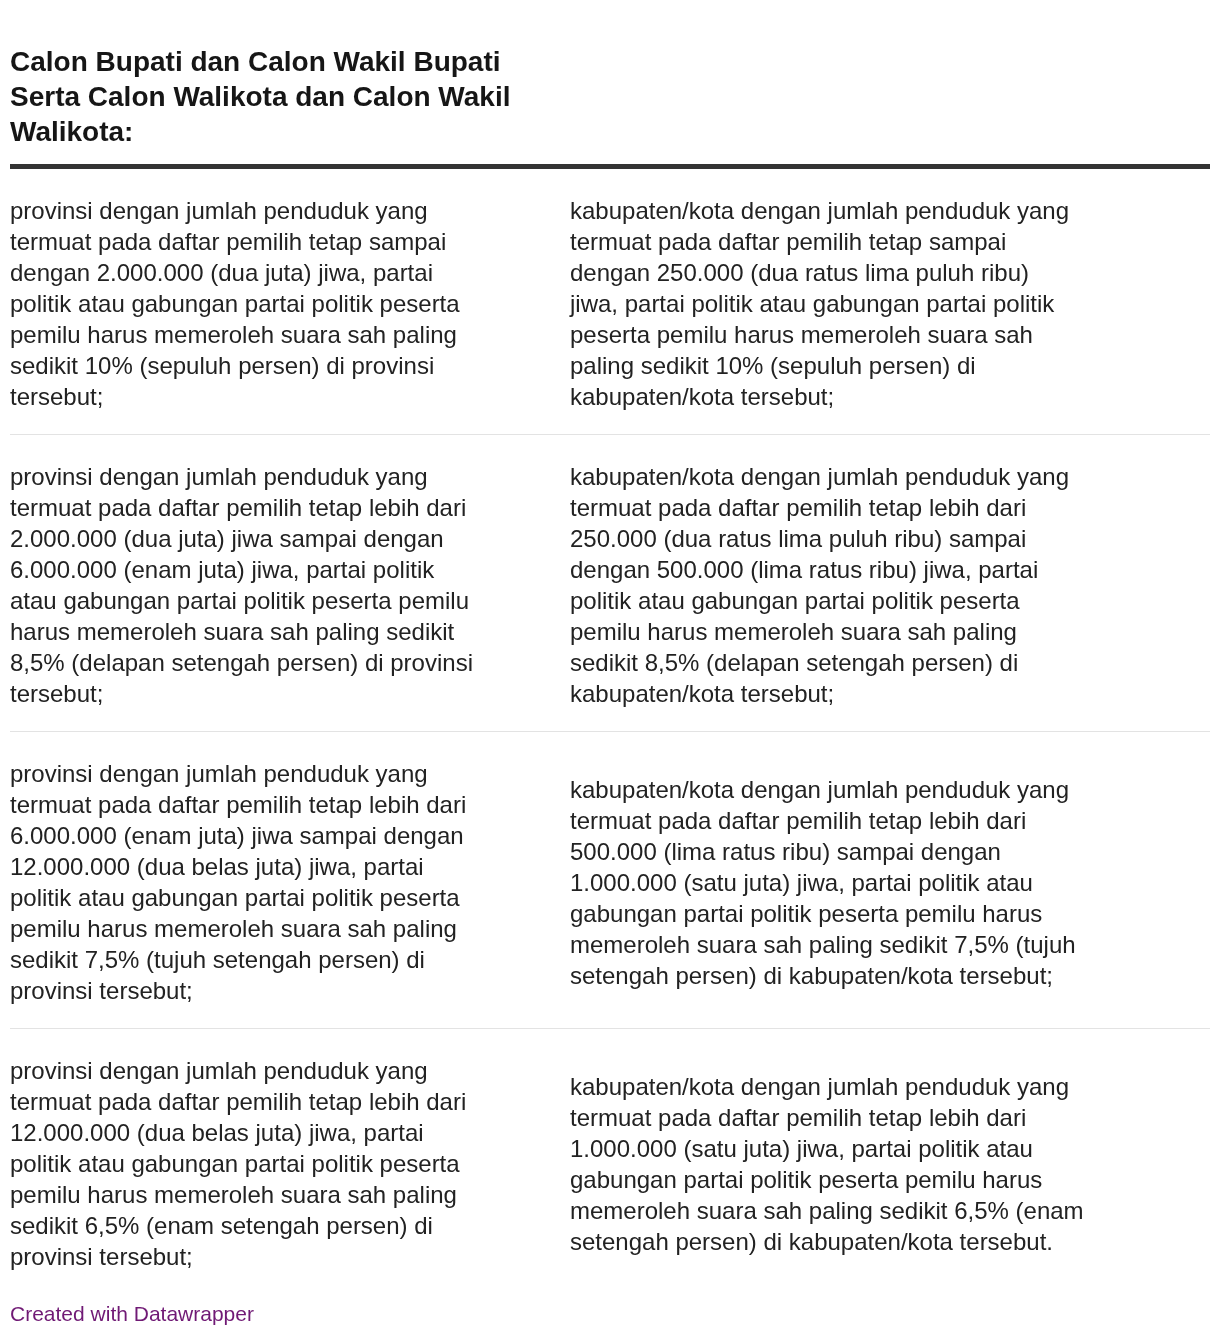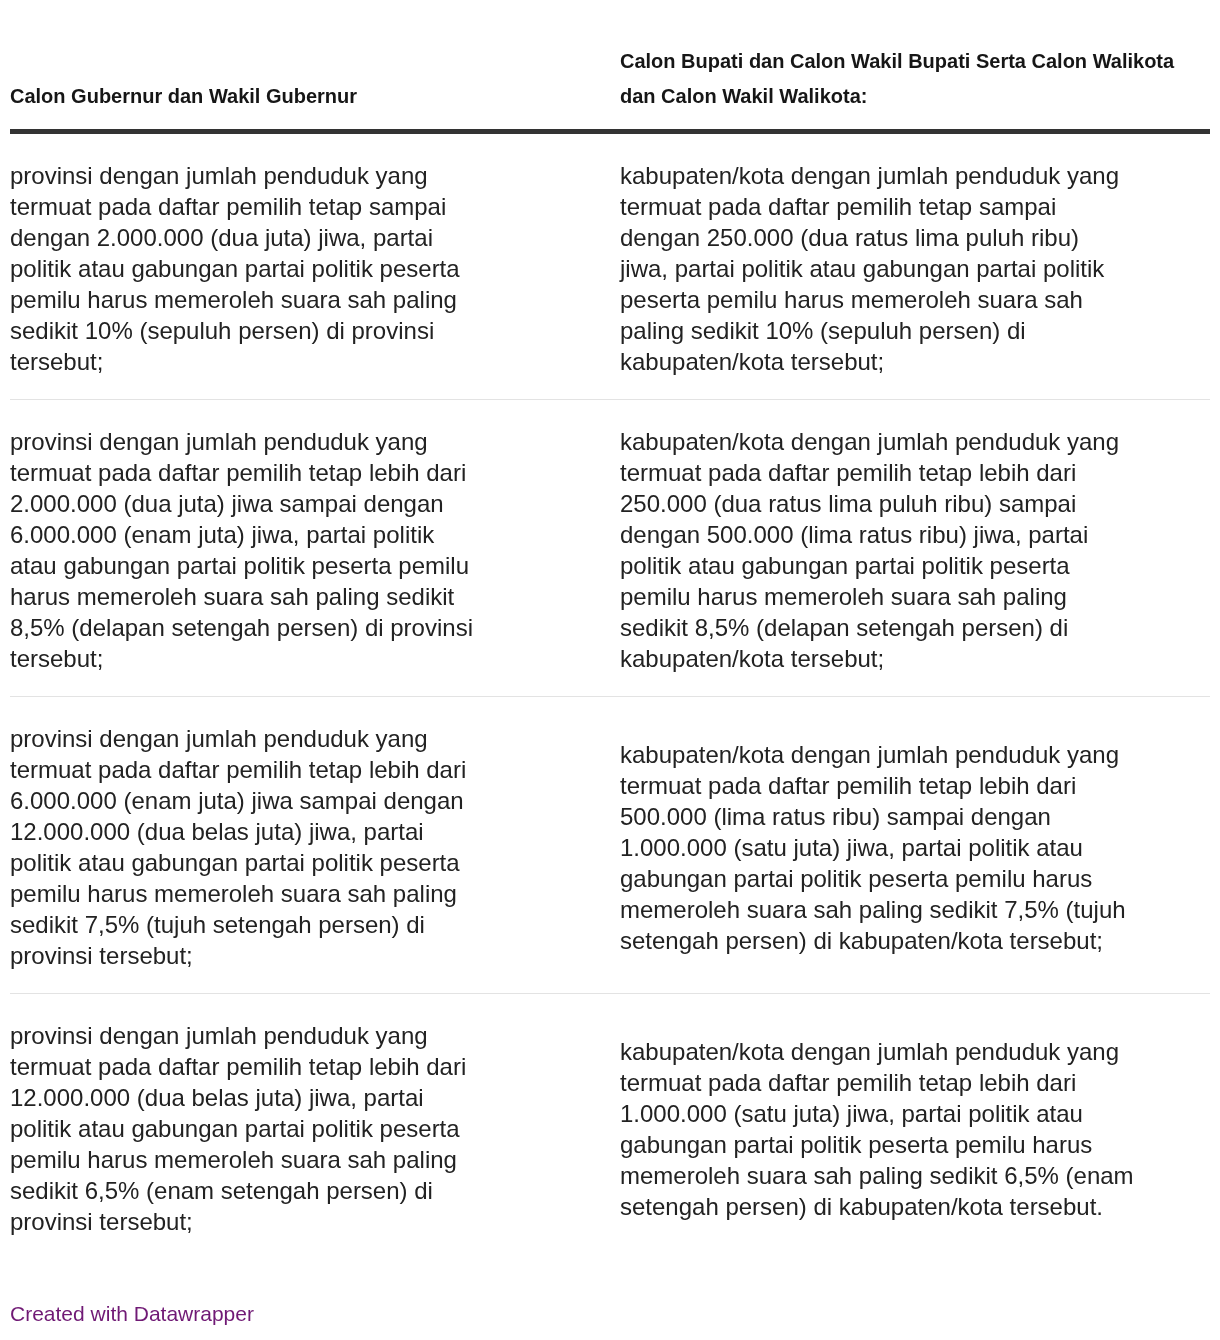--- a/index.html
+++ b/index.html
@@ -24,34 +24,33 @@
   }
   .header-row {
     display: grid;
     grid-template-columns: 560px 590px;
     column-gap: 50px;
     align-items: end;
     margin-top: 44px;
     padding-bottom: 15px;
   }
   .th {
-    font-size: 20px;
+    font-size: 28px;
     line-height: 35px;
     font-weight: bold;
     color: #161616;
   }
   .thick-rule {
     height: 5px;
     background: #333333;
     width: 100%;
   }
   .body-row {
     display: grid;
     grid-template-columns: 560px 590px;
-    column-gap: 50px;
     align-items: center;
     padding: 26px 0 22px 0;
     border-bottom: 1px solid #e3e3e3;
   }
   .body-row.last {
     border-bottom: none;
   }
   .td {
     font-size: 24px;
     line-height: 31px;
@@ -68,21 +67,20 @@
     text-decoration: none;
     cursor: pointer;
   }
 </style>
 </head>
 <body>
 
 <div class="table-wrap">
 
   <div class="header-row">
-    <div class="th">Calon Gubernur dan Wakil Gubernur</div>
     <div class="th">Calon Bupati dan Calon Wakil Bupati Serta Calon Walikota dan Calon Wakil Walikota:</div>
   </div>
 
   <div class="thick-rule"></div>
 
   <div class="body-row">
     <div class="td">provinsi dengan jumlah penduduk yang
 termuat pada daftar pemilih tetap sampai
 dengan 2.000.000 (dua juta) jiwa, partai
 politik atau gabungan partai politik peserta

